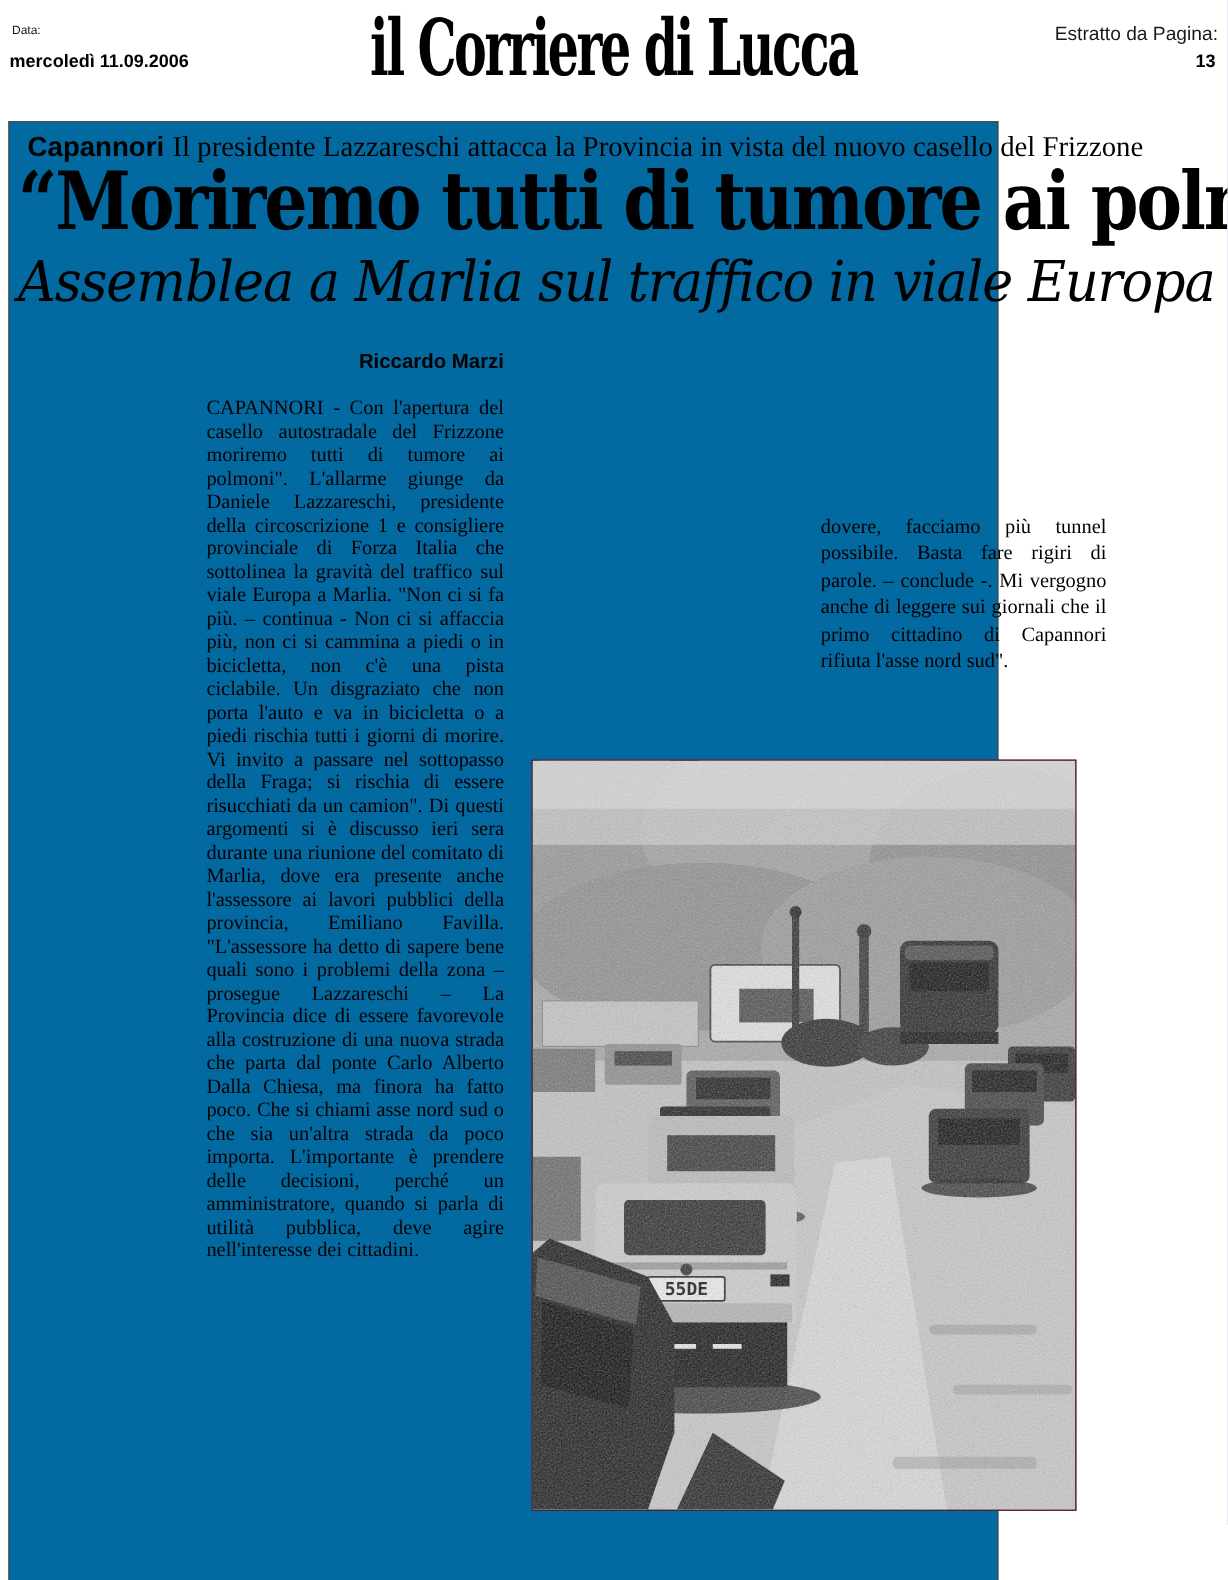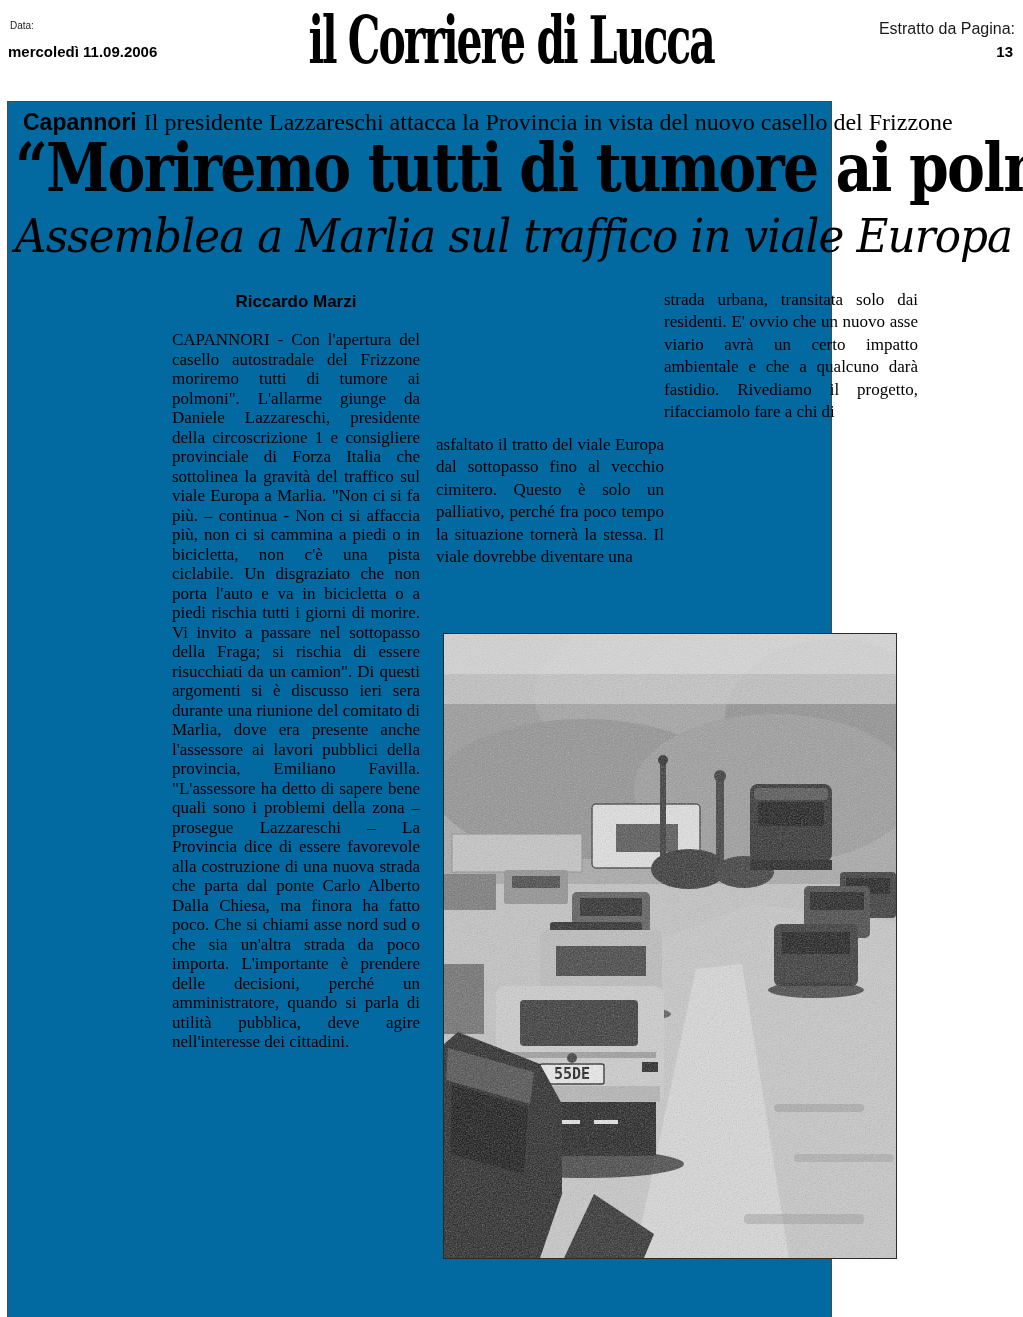--- a/index.html
+++ b/index.html
@@ -33,21 +33,21 @@
     font-family:"DejaVu Serif",serif; font-weight:bold; font-size:67px; letter-spacing:-2px;
     transform:scale(0.85,1.0); transform-origin:left top;
   }
   .subhead {
     position:absolute; left:7px; top:110px; white-space:nowrap; line-height:1;
     font-family:"DejaVu Serif",serif; font-style:italic; font-size:47px; letter-spacing:-1px;
     transform:scale(0.93,1.0); transform-origin:left top;
   }
   
   .byline {
-    position:absolute; left:172px; top:292px; width:248px; text-align:center;
+    position:absolute; left:172px; top:292px; width:248px; text-align:right;
     font-family:"Liberation Sans",sans-serif; font-weight:bold; font-size:17px;
   }
   .coltext { font-size:17px; text-align:justify; text-justify:inter-word; }
   .c1p1 { position:absolute; left:172px; top:330px; width:248px; line-height:19.5px; }
   .c2p1 { position:absolute; left:425px; top:292px; width:233px; line-height:22.4px; }
   .c2p2 { position:absolute; left:436px; top:434px; width:228px; line-height:22.4px; }
   .c3p1 { position:absolute; left:664px; top:289px; width:254px; line-height:22.4px; }
   .c3p2 { position:absolute; left:684px; top:428px; width:238px; line-height:22.4px; }
   
   .photo {
@@ -77,22 +77,21 @@
     <div class="kicker">
       <span class="tag">Capannori</span><span class="txt">Il presidente Lazzareschi attacca la Provincia in vista del nuovo casello del Frizzone</span>
     </div>
     <div class="headline">“Moriremo tutti di tumore ai polmoni”</div>
     <div class="subhead">Assemblea a Marlia sul traffico in viale Europa</div>
   </div>
 
   <div class="byline">Riccardo Marzi</div>
 
   <div class="coltext c1p1">CAPANNORI - Con l'apertura del casello autostradale del Frizzone moriremo tutti di tumore ai polmoni". L'allarme giunge da Daniele Lazzareschi, presidente della circoscrizione 1 e consigliere provinciale di Forza Italia che sottolinea la gravità del traffico sul viale Europa a Marlia. "Non ci si fa più. – continua - Non ci si affaccia più, non ci si cammina a piedi o in bicicletta, non c'è una pista ciclabile. Un disgraziato che non porta l'auto e va in bicicletta o a piedi rischia tutti i giorni di morire. Vi invito a passare nel sottopasso della Fraga; si rischia di essere risucchiati da un camion". Di questi argomenti si è discusso ieri sera durante una riunione del comitato di Marlia, dove era presente anche l'assessore ai lavori pubblici della provincia, Emiliano Favilla. "L'assessore ha detto di sapere bene quali sono i problemi della zona – prosegue Lazzareschi – La Provincia dice di essere favorevole alla costruzione di una nuova strada che parta dal ponte Carlo Alberto Dalla Chiesa, ma finora ha fatto poco. Che si chiami asse nord sud o che sia un'altra strada da poco importa. L'importante è prendere delle decisioni, perché un amministratore, quando si parla di utilità pubblica, deve agire nell'interesse dei cittadini.</div>
-  <div class="coltext c2p2">asfaltato il tratto del viale Europa dal sottopasso fino al vecchio cimitero. Questo è solo un palliativo, perché fra poco tempo la situazione tornerà la stessa. Il viale dovrebbe diventare una</div>
-  <div class="coltext c3p1">strada urbana, transitata solo dai residenti. E' ovvio che un nuovo asse viario avrà un certo impatto ambientale e che a qualcuno darà fastidio. Rivediamo il progetto, rifacciamolo fare a chi di</div>
+  <div class="coltext c3p2">dovere, facciamo più tunnel possibile. Basta fare rigiri di parole. – conclude -. Mi vergogno anche di leggere sui giornali che il primo cittadino di Capannori rifiuta l'asse nord sud".</div>
 
   <div class="photo">
     <svg width="452" height="624" viewBox="0 0 452 624" xmlns="http://www.w3.org/2000/svg">
       <defs>
         <filter id="grain" x="0" y="0" width="100%" height="100%">
           <feTurbulence type="fractalNoise" baseFrequency="0.75" numOctaves="2" stitchTiles="stitch"></feTurbulence>
           <feColorMatrix type="saturate" values="0"></feColorMatrix>
         </filter>
       </defs>
 

